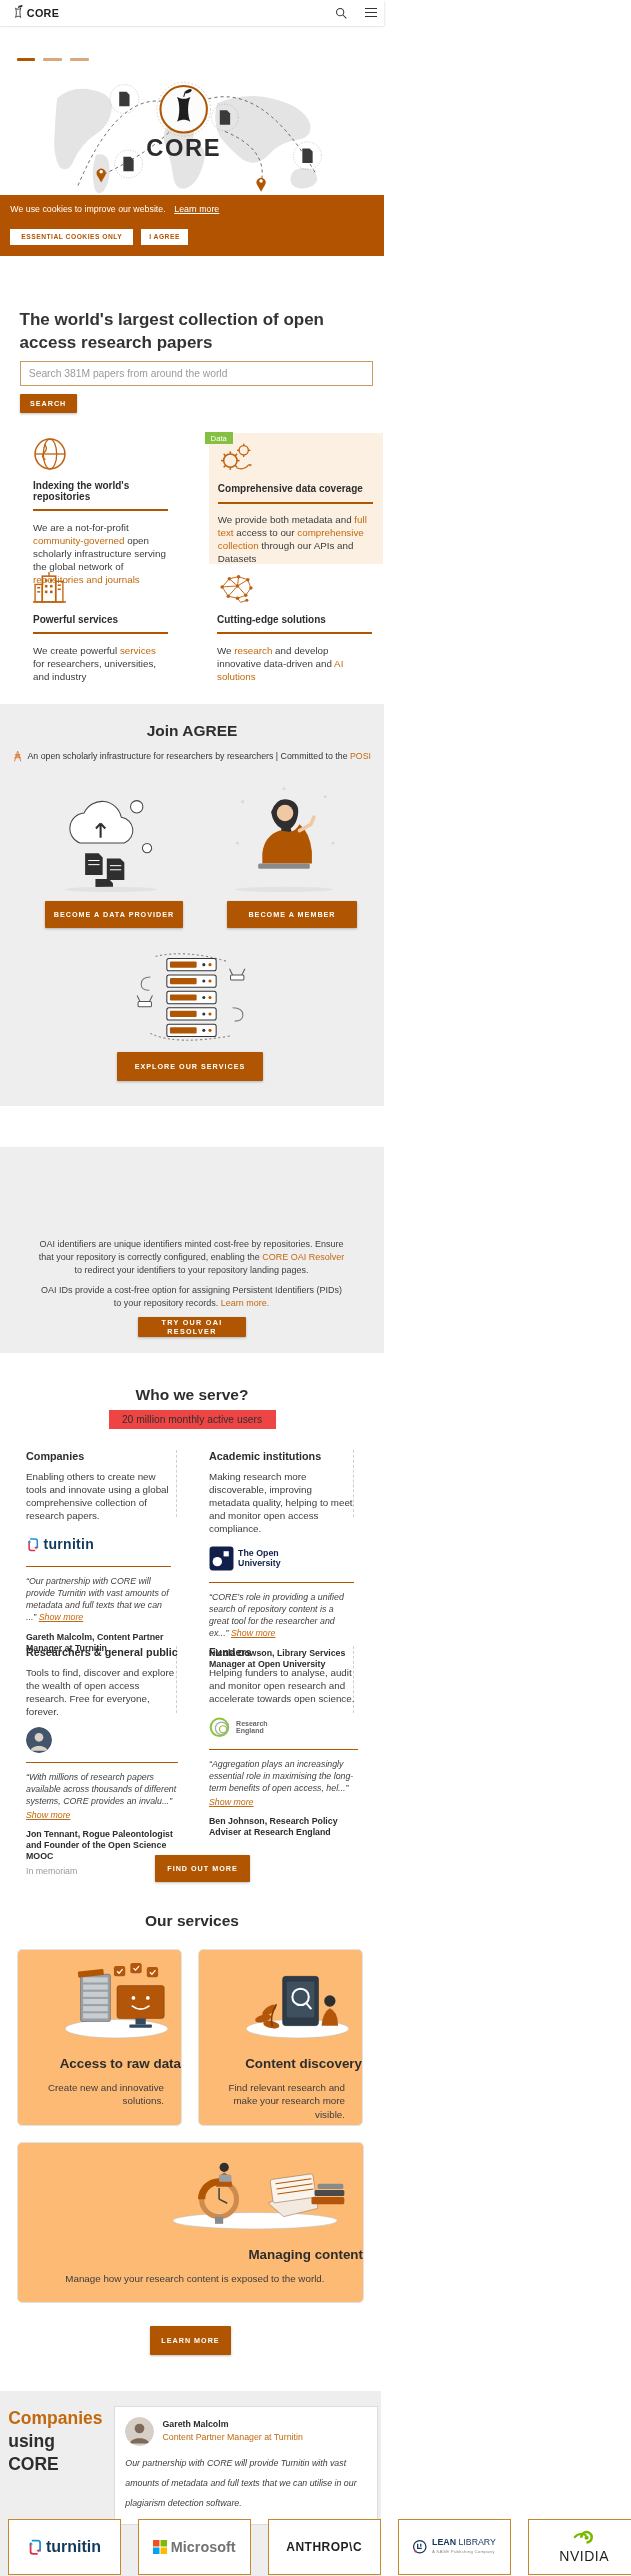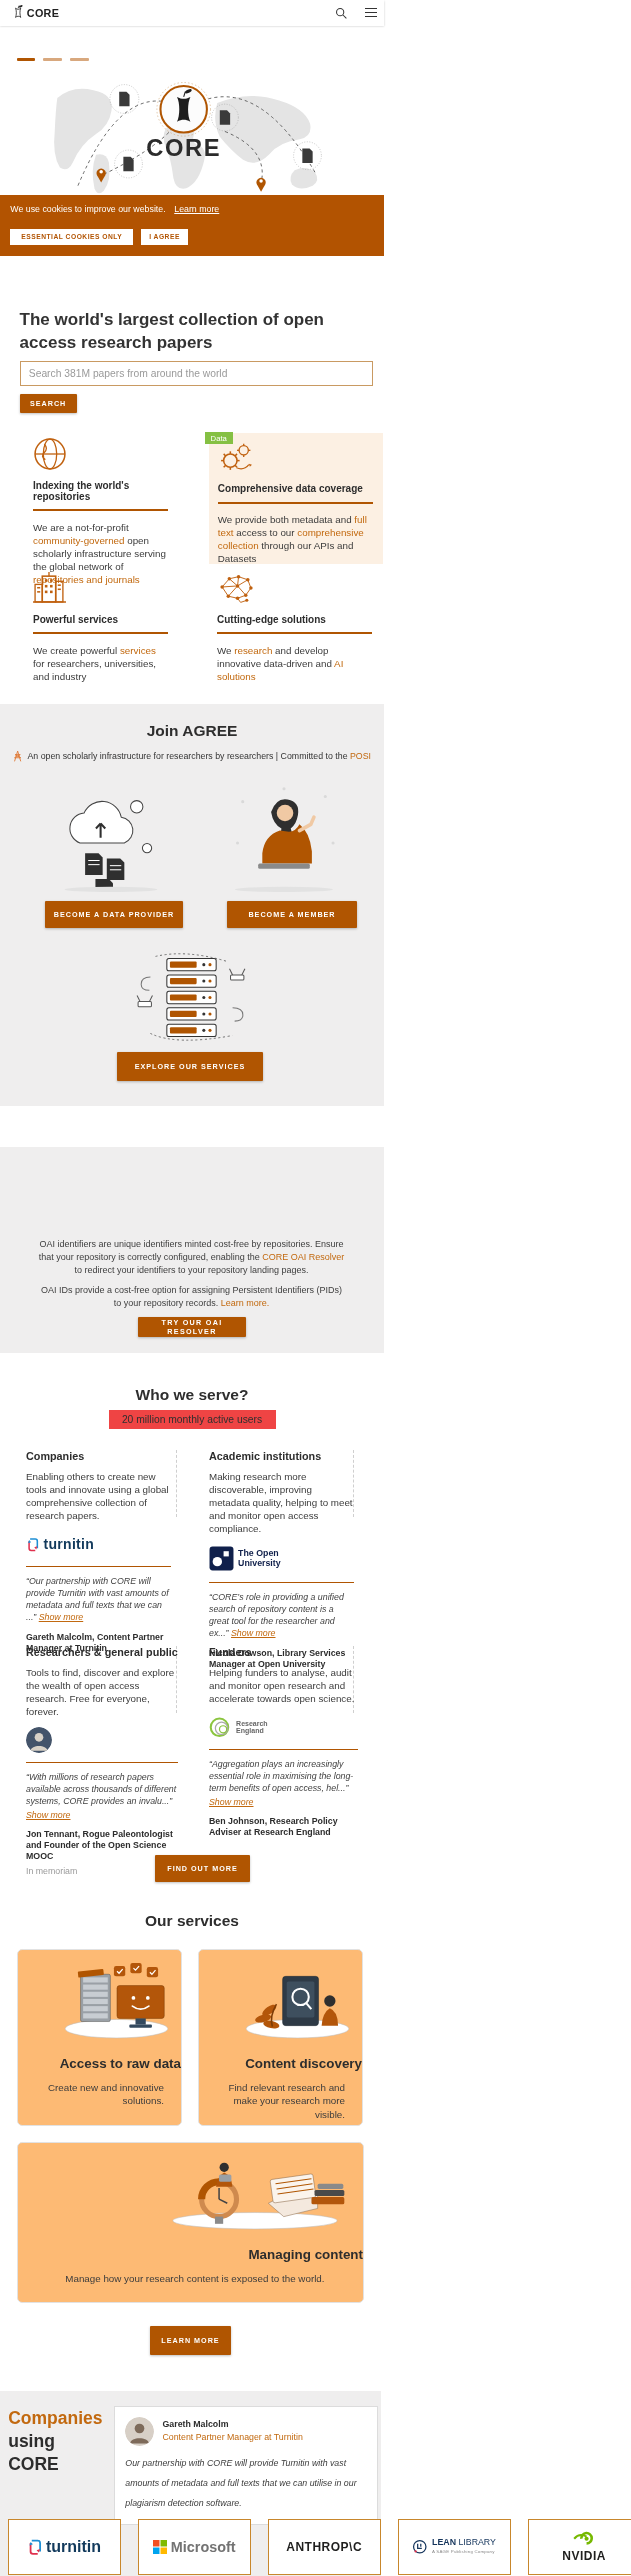--- a/index.html
+++ b/index.html
@@ -564,19 +564,19 @@
         <span style="font-size:4.4px;color:#8a8a8a;letter-spacing:0.2px;">A SAGE Publishing Company</span>
       </span>
     </div>
     <div class="lbox">
       <span style="text-align:center;">
         <svg width="24" height="15.5" viewBox="0 0 46 30">
           <path d="M18,15 a10,10 0 1 1 10,9" fill="none" stroke="#76b900" stroke-width="5"></path>
           <path d="M4,15 q10,-12 24,-4" fill="none" stroke="#76b900" stroke-width="4"></path>
           <circle cx="28" cy="15" r="4" fill="#76b900"></circle>
         </svg><br>
-        <span style="font-size:12px;color:#1f1f1e;font-weight:700;letter-spacing:0.5px;">NVIDIA</span>
+        <span style="font-size:14px;color:#1f1f1e;font-weight:400;letter-spacing:0.5px;">NVIDIA</span>
       </span>
     </div>
   </div>
 
 </div>
 
 
 </body></html>

